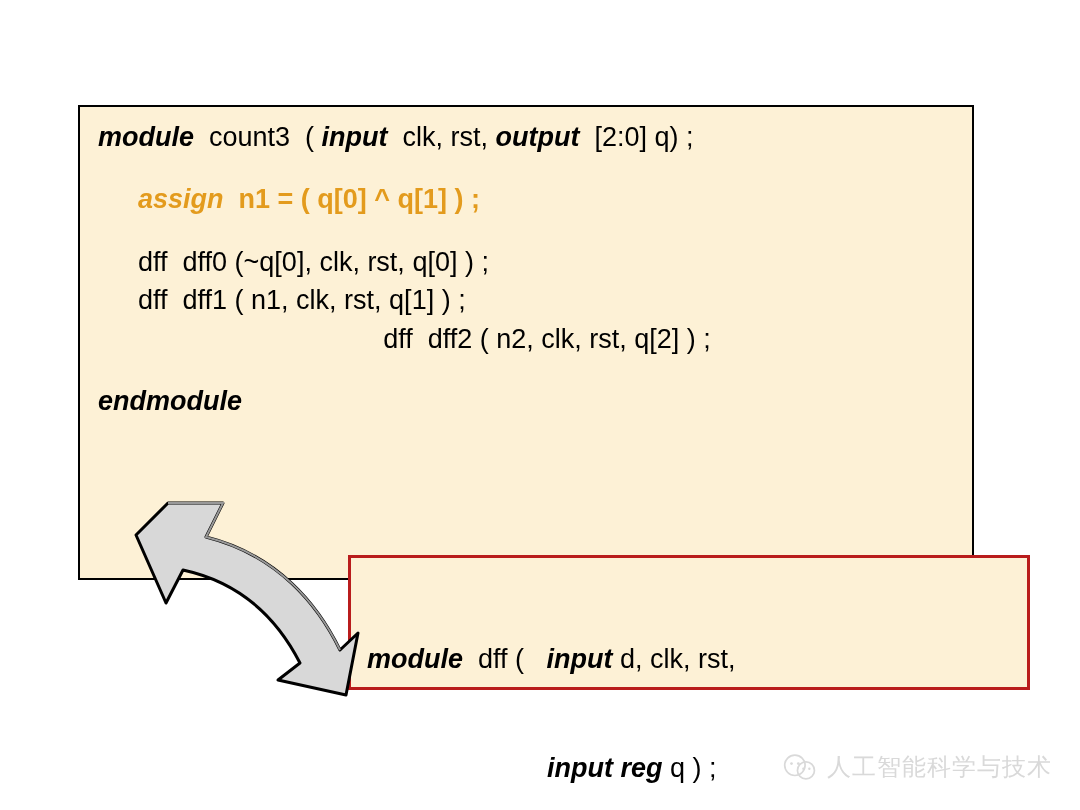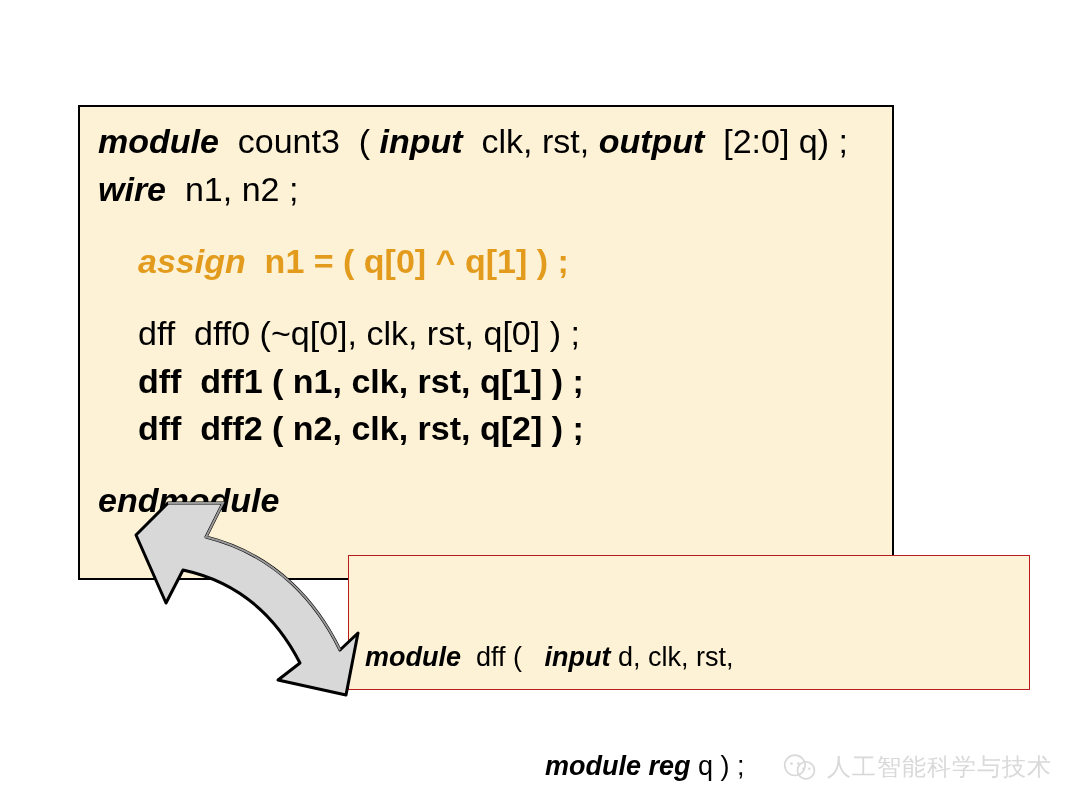--- a/index.html
+++ b/index.html
@@ -2,41 +2,41 @@
 <html><head>
   <meta charset="utf-8">
   <style>
     * { box-sizing: border-box; margin: 0; padding: 0; }
     html, body { width: 1080px; height: 810px; background: #fff; overflow: hidden; }
     .stage { position: relative; width: 1080px; height: 810px; font-family: Arial, Helvetica, sans-serif; }
 
     .box1 {
       position: absolute;
       left: 78px; top: 105px;
-      width: 816px; height: 475px;
+      width: 896px; height: 475px;
       background: #fdf1d6;
       border: 2px solid #000;
       padding: 12px 16px 12px 18px;
-      font-size: 34px;
+      font-size: 27px;
       line-height: 1.35;
       color: #000;
     }
     .box1 .line { margin-bottom: 2px; white-space: pre; }
     .box1 .indent { padding-left: 40px; }
     .box1 .blank { height: 24px; }
     .kw { font-weight: 700; font-style: italic; }
     .orange { color: #e39b1d; }
     .blue { color: #1b3fd4; }
 
     .box2 {
       position: absolute;
       left: 348px; top: 555px;
       width: 682px; height: 135px;
       background: #fdf1d6;
-      border: 1px solid #b91c1c;
+      border: 3px solid #b91c1c;
       padding: 10px 16px 8px 16px;
       font-size: 27px;
       line-height: 1.35;
       color: #000;
       white-space: pre;
     }
 
     .arrow {
       position: absolute;
       left: 128px; top: 495px;
@@ -53,34 +53,33 @@
     }
     .wm-icon { width: 34px; height: 34px; }
   </style>
 </head>
 <body>
 
 <div class="stage">
 
   <div class="box1">
     <div class="line"><span class="kw">module</span><span>  count3  ( </span><span class="kw">input</span><span>  clk, rst, </span><span class="kw">output</span><span>  [2:0] q) ;</span></div>
-    <div class="line"><span class="kw">wire</span><span>  n1, n2 ;</span></div>
     <div class="blank"></div>
     <div class="line indent"><span class="kw orange">assign</span><span class="orange" style="font-weight:700;">  n1 = ( q[0] ^ q[1] ) ;</span></div>
     <div class="blank"></div>
     <div class="line indent" style="font-weight:400;">dff  dff0 (~q[0], clk, rst, q[0] ) ;</div>
-    <div class="line indent" style="font-weight:700;">dff  dff1 ( n1, clk, rst, q[1] ) ;</div>
-    <div class="line indent" style="font-weight:700;">dff  dff2 ( n2, clk, rst, q[2] ) ;</div>
+    <div class="line indent" style="font-weight:400;">dff  dff1 ( n1, clk, rst, q[1] ) ;</div>
+    <div class="line indent" style="font-weight:400;text-align:center;">dff  dff2 ( n2, clk, rst, q[2] ) ;</div>
     <div class="blank"></div>
     <div class="line kw">endmodule</div>
   </div>
 
   <div class="box2">
     <div class="line"><span class="kw">module</span><span>  dff (   </span><span class="kw">input</span><span> d, clk, rst,</span></div>
-    <div class="line"><span>                        </span><span class="kw">module reg</span><span> q ) ;</span></div>
+    <div class="line"><span>                        </span><span class="kw">input reg</span><span> q ) ;</span></div>
     
   </div>
 
   <svg class="arrow" viewBox="0 0 240 210">
     <defs></defs>
 
     <path d="M40 8
              L95 8
              L78 42
              C150 60 190 110 212 155

